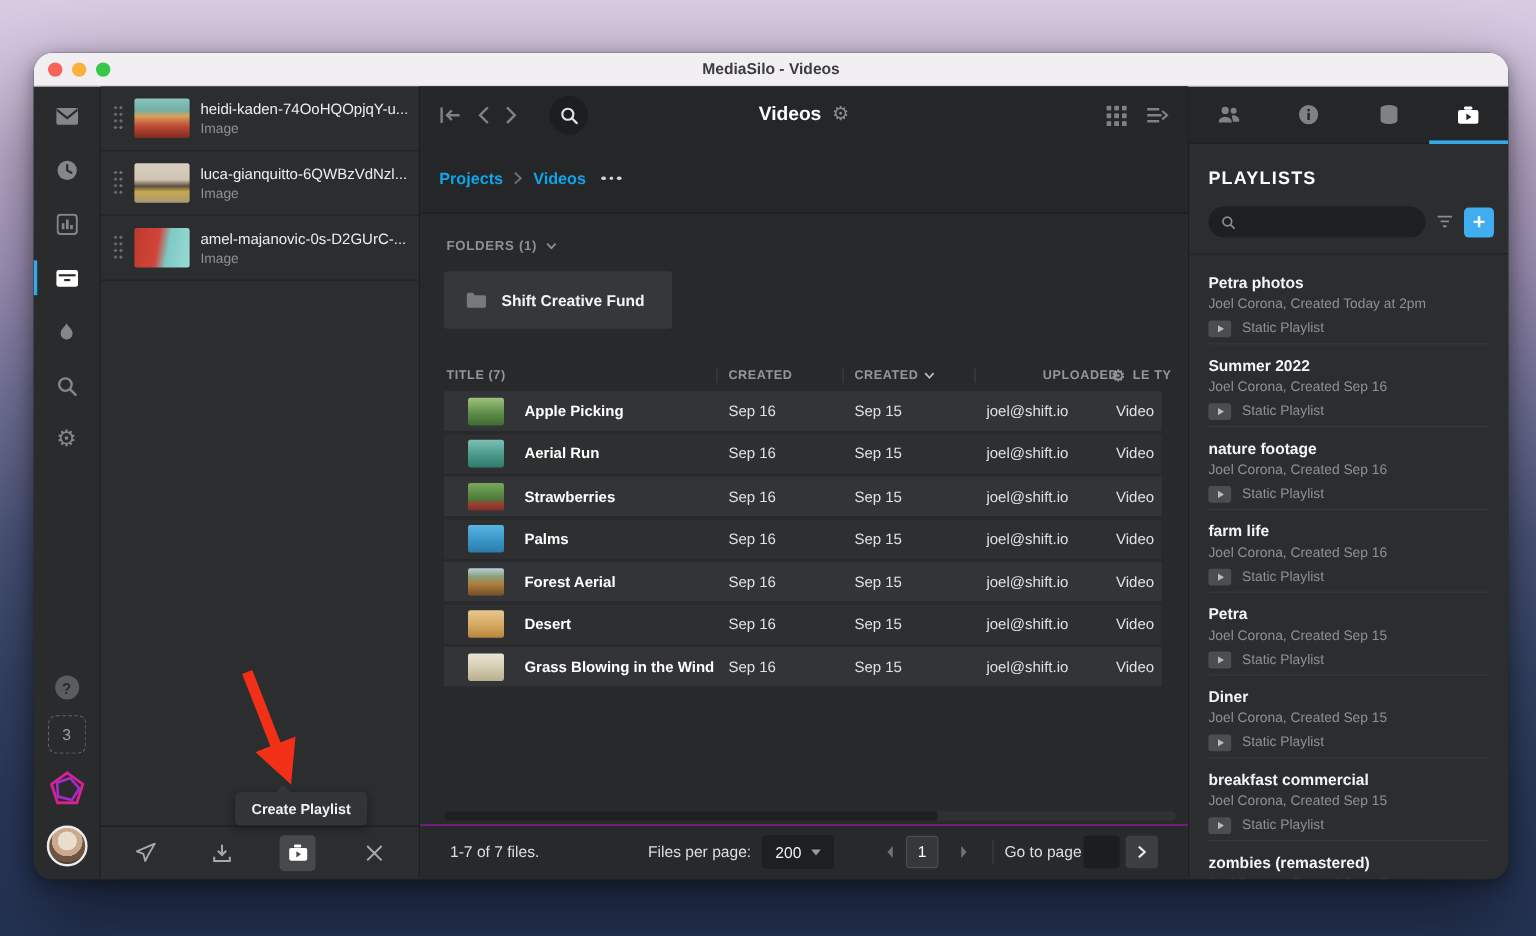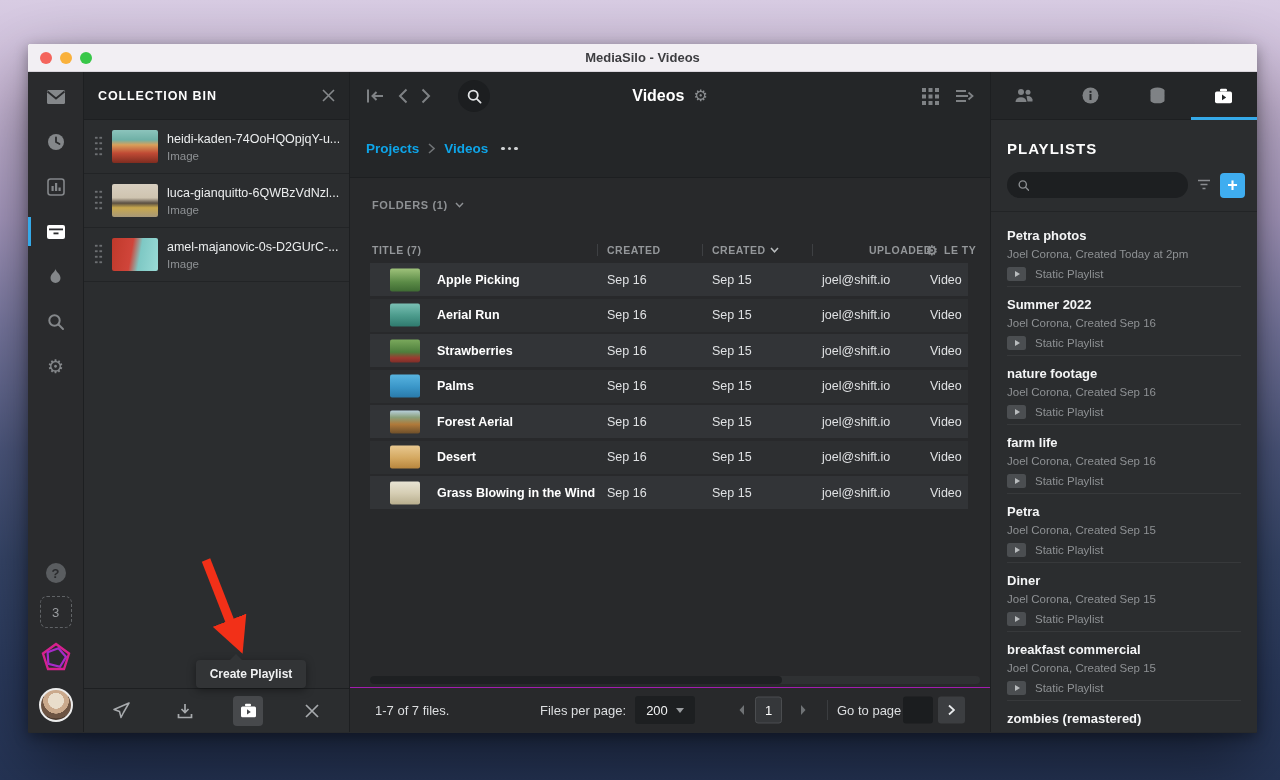--- a/index.html
+++ b/index.html
@@ -4,21 +4,21 @@
 <style>
   * { margin:0; padding:0; box-sizing:border-box; }
   html,body { width:1280px; height:780px; overflow:hidden; }
   body {
     font-family:"Liberation Sans", sans-serif;
     background:linear-gradient(180deg,#d9cde4 0%,#cbbad8 12%,#a99bc2 28%,#7a7aa3 42%,#4d587f 58%,#37476b 72%,#2c3c60 86%,#253455 100%);
     position:relative; color:#e8eaec;
   }
   .window {
     position:absolute; left:28px; top:44px; width:1229px; height:689px;
-    border-radius:1px; overflow:hidden; background:#282a2c;
+    border-radius:16px; overflow:hidden; background:#282a2c;
     box-shadow:0 28px 70px rgba(0,0,0,.5), 0 4px 14px rgba(0,0,0,.35);
   }
   .titlebar { height:28px; background:#f2eff3; border-bottom:1px solid #d9d5dc; display:flex; align-items:center; justify-content:center; position:relative; }
   .lights { position:absolute; left:12px; top:8px; display:flex; gap:8px; }
   .light { width:12px; height:12px; border-radius:50%; }
   .light.r{background:#f4645c;} .light.y{background:#f9b13c;} .light.g{background:#39c749;}
   .titlebar-text { font-size:13px; font-weight:700; color:#3d3d40; }
 
   .app { display:flex; height:660px; }
 
@@ -186,28 +186,20 @@
           <svg width="34" height="34" viewBox="0 0 34 34">
               <polygon points="17,3 30,12.5 25,28 9,28 4,12.5" fill="none" stroke="#d6218e" stroke-width="2.4"></polygon>
               <polygon points="17,7 26.5,13.5 23,24.5 11,24.5 7.5,13.5" fill="none" stroke="#a62ac8" stroke-width="2.2" transform="rotate(14 17 17)"></polygon>
             </svg>
         </div>
         <div class="avatar"></div>
       </div>
     </div>
 
     <div class="bin">
-      <div class="panel-head bin-head">
-        <span class="bin-title">COLLECTION BIN</span>
-        <span class="x-btn">
-          <svg width="13" height="13" viewBox="0 0 13 13">
-              <path d="M1 1 L12 12 M12 1 L1 12" stroke="currentColor" stroke-width="1.6"></path>
-            </svg>
-        </span>
-      </div>
       <div id="bin-list">
   <div class="bin-item">
     <span class="drag-handle"></span>
     <span class="bin-thumb" style="background: linear-gradient(rgb(140, 196, 188) 0%, rgb(111, 176, 166) 30%, rgb(217, 160, 90) 45%, rgb(192, 74, 53) 70%, rgb(126, 44, 32) 100%);"></span>
     <span class="bin-item-txt">
       <div class="bin-item-name">heidi-kaden-74OoHQOpjqY-u...</div>
       <div class="bin-item-type">Image</div>
     </span>
   </div>
 
@@ -342,20 +334,28 @@
             </span>
         </div>
       </div>
 
       <div class="folders-label">
         <span>FOLDERS (1)</span>
         <svg width="9" height="6" viewBox="0 0 9 6">
             <path d="M1 1 L4.5 4.8 L8 1" stroke="#8e9194" stroke-width="1.4" fill="none"></path>
           </svg>
       </div>
+      <div class="folder-card">
+        <span class="folder-ico">
+          <svg width="17" height="14" viewBox="0 0 17 14">
+              <path d="M1 2.5 a1.5 1.5 0 0 1 1.5-1.5 H6 l1.5 2 H15.5 a1.5 1.5 0 0 1 1.5 1.5 V12 a1.5 1.5 0 0 1-1.5 1.5 H2.5 A1.5 1.5 0 0 1 1 12 Z" fill="currentColor"></path>
+            </svg>
+        </span>
+        <span class="folder-name">Shift Creative Fund</span>
+      </div>
 
       <div class="table-head">
         <span class="th" style="left:22px;">
             <span>TITLE (7)</span>
           </span>
         <span class="th-div" style="left:247px;"></span>
         <span class="th" style="left:257px;">
             <span>CREATED</span>
           </span>
         <span class="th-div" style="left:352px;"></span>

